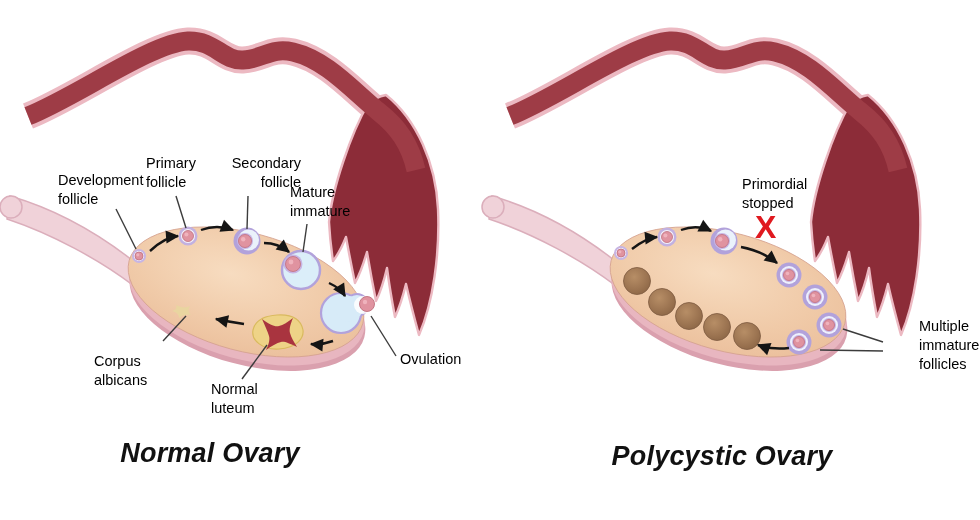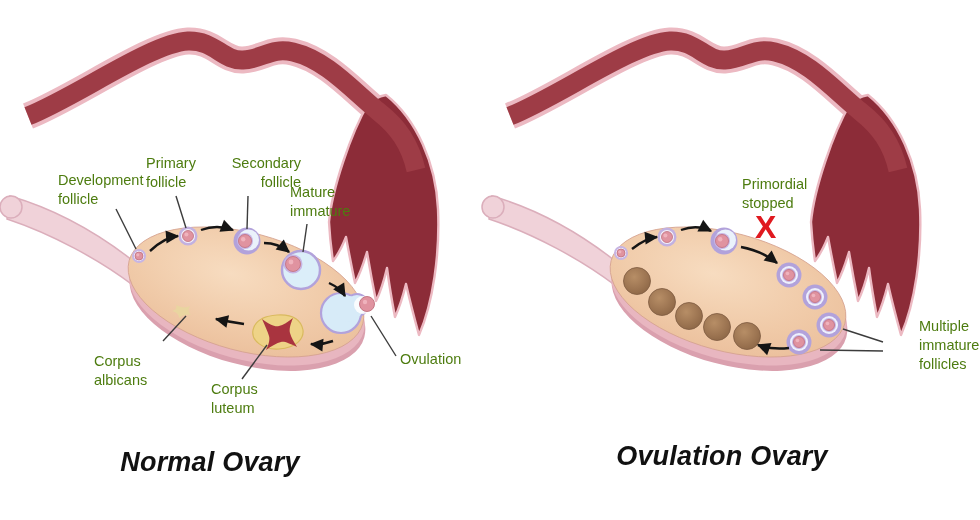--- a/index.html
+++ b/index.html
@@ -1,19 +1,19 @@
 <!DOCTYPE html>
 <html><head>
 <meta charset="utf-8">
 <style>
   html,body{margin:0;padding:0;background:#fff;}
   .stage{position:relative;width:980px;height:520px;background:#ffffff;overflow:hidden;
          font-family:"Liberation Sans",sans-serif;}
   .stage svg{position:absolute;left:0;top:0;}
-  .lbl{position:absolute;font-size:14.5px;line-height:19px;color:#4d7c0f;}
+  .lbl{position:absolute;font-size:14.5px;line-height:19px;color:#000000;}
   .title{position:absolute;font-size:27px;font-weight:bold;font-style:italic;color:#111;
          text-align:center;width:300px;letter-spacing:.2px;}
   .xmark{position:absolute;font-size:32px;font-weight:bold;color:#e0191f;line-height:30px;}
 </style>
 </head>
 <body>
 
 <div class="stage">
 
 <svg width="980" height="520" viewBox="0 0 980 520">
@@ -165,22 +165,22 @@
     <line x1="820" y1="350" x2="883" y2="351"></line>
   </g>
 </svg>
 
 <div class="lbl" style="left:58px;top:171px;width:82px;">Development follicle</div>
 <div class="lbl" style="left:146px;top:154px;width:60px;">Primary follicle</div>
 <div class="lbl" style="left:223px;top:154px;width:78px;text-align:right;">Secondary follicle</div>
 <div class="lbl" style="left:290px;top:183px;width:56px;">Mature immature</div>
 <div class="lbl" style="left:400px;top:350px;white-space:nowrap;text-align:center;">Ovulation</div>
 <div class="lbl" style="left:94px;top:352px;width:62px;">Corpus albicans</div>
-<div class="lbl" style="left:211px;top:380px;width:56px;">Corpus luteum</div>
+<div class="lbl" style="left:211px;top:380px;width:56px;">Normal luteum</div>
 
 <div class="lbl" style="left:742px;top:175px;width:105px;">Primordial stopped</div>
 <div class="xmark" style="left:755px;top:212px;">X</div>
 <div class="lbl" style="left:887px;top:317px;width:80px;margin-left:32px;">Multiple immature follicles</div>
 
-<div class="title" style="left:60px;top:447px;">Normal Ovary</div>
-<div class="title" style="left:572px;top:441px;">Ovulation Ovary</div>
+<div class="title" style="left:60px;top:438px;">Normal Ovary</div>
+<div class="title" style="left:572px;top:441px;">Polycystic Ovary</div>
 
 </div>
 
 </body></html>

